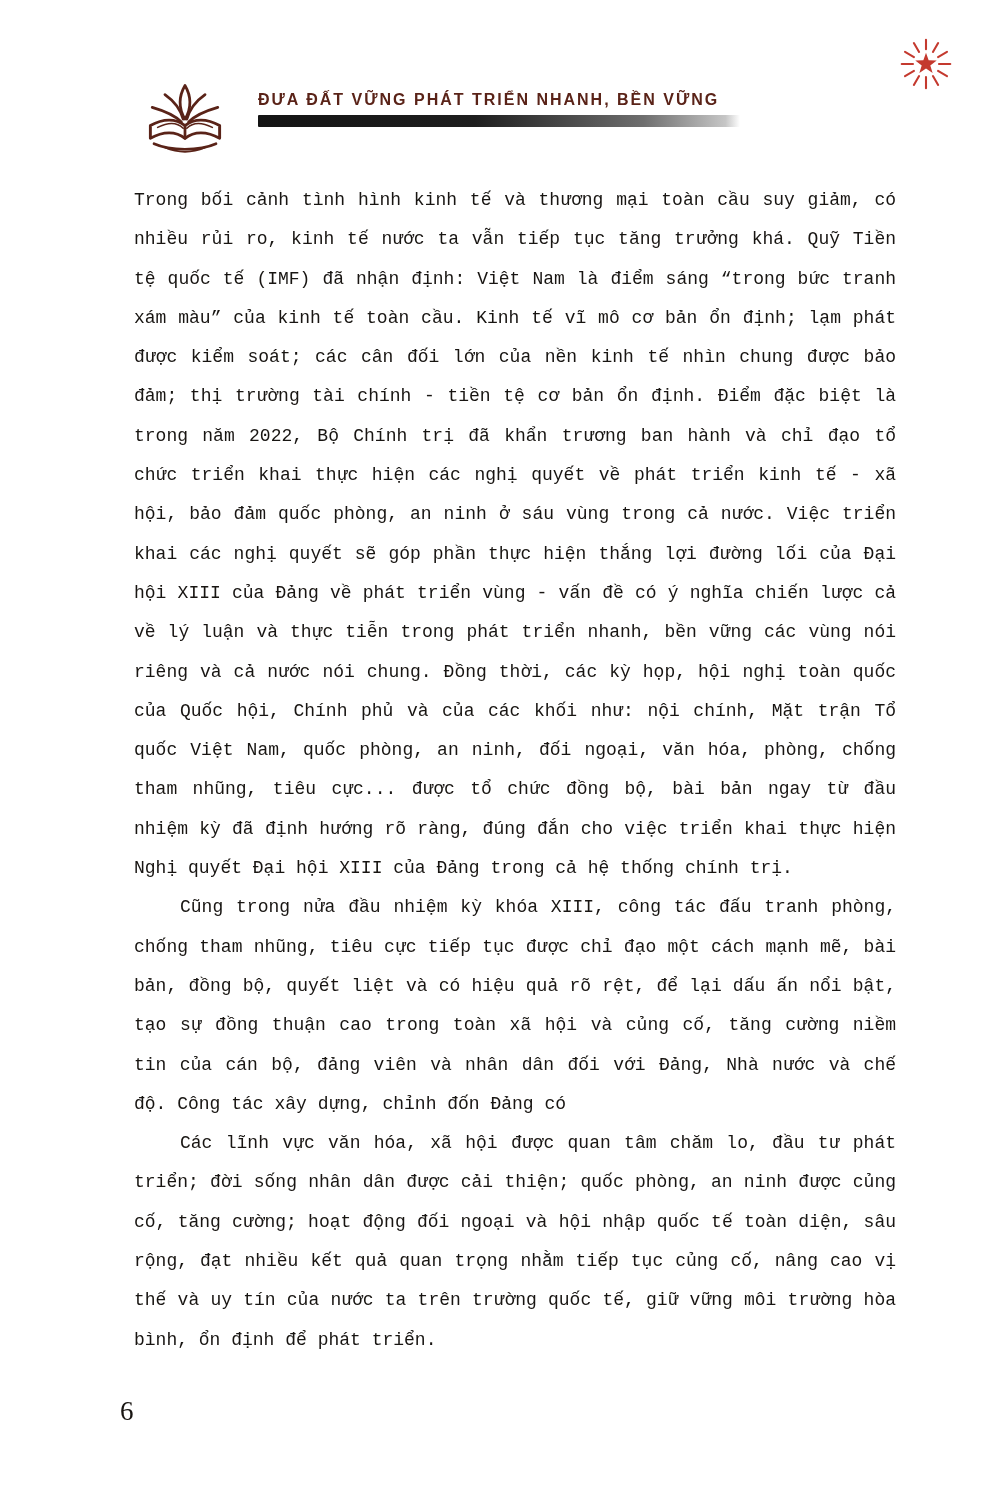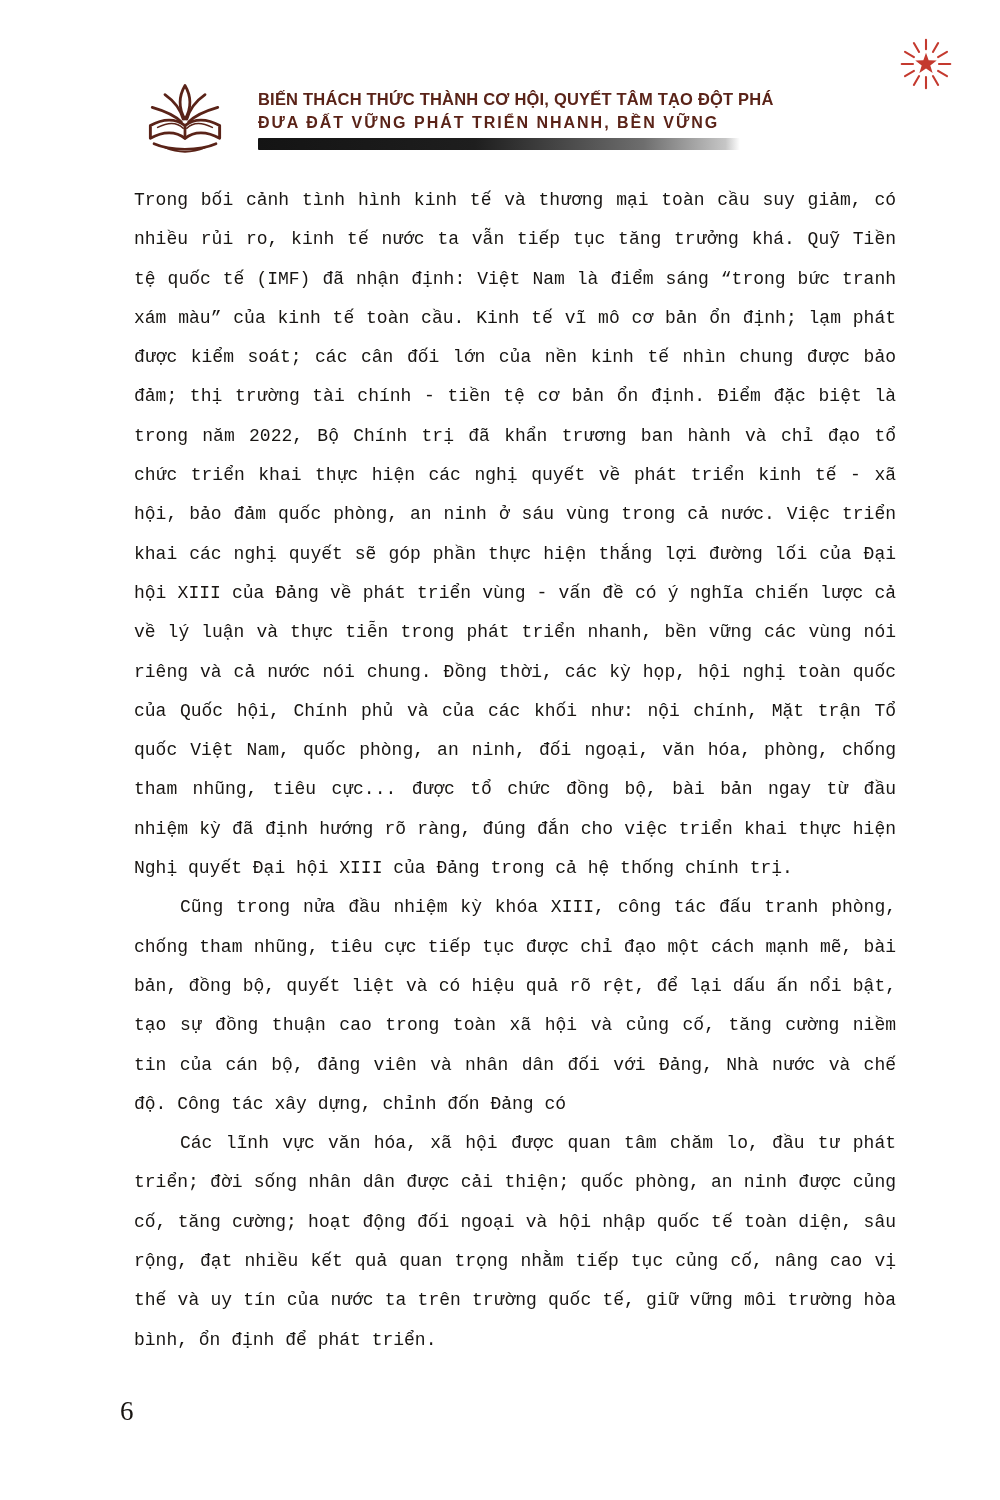--- a/index.html
+++ b/index.html
@@ -69,21 +69,20 @@
         <path d="M22 50 C36 42 50 42 60 50 C70 42 84 42 98 50 L98 64 C84 56 70 56 60 64 C50 56 36 56 22 64 Z" stroke-width="3.2"></path>
         <path d="M60 50 L60 64"></path>
         <path d="M30 52 C42 46 52 47 58 53" stroke-width="1.8"></path>
         <path d="M90 52 C78 46 68 47 62 53" stroke-width="1.8"></path>
 
         <path d="M26 70 C44 78 76 78 94 70"></path>
         <path d="M38 74 C52 80 68 80 82 74" stroke-width="2"></path>
       </svg>
     </div>
     <div class="header-text">
-      <div class="ht1">BIẾN THÁCH THỨC THÀNH CƠ HỘI, QUYẾT TÂM TẠO ĐỘT PHÁ</div>
       <div class="ht2">ĐƯA ĐẤT VỮNG PHÁT TRIỂN NHANH, BỀN VỮNG</div>
       <div class="header-rule"></div>
     </div>
   </div>
 
   <div class="emblem">
     <svg viewBox="0 0 60 60">
       <g stroke="#c4392e" stroke-width="2.4" stroke-linecap="round">
         <line x1="30" y1="2" x2="30" y2="13"></line>
         <line x1="44" y1="5.8" x2="38" y2="16.1"></line>

